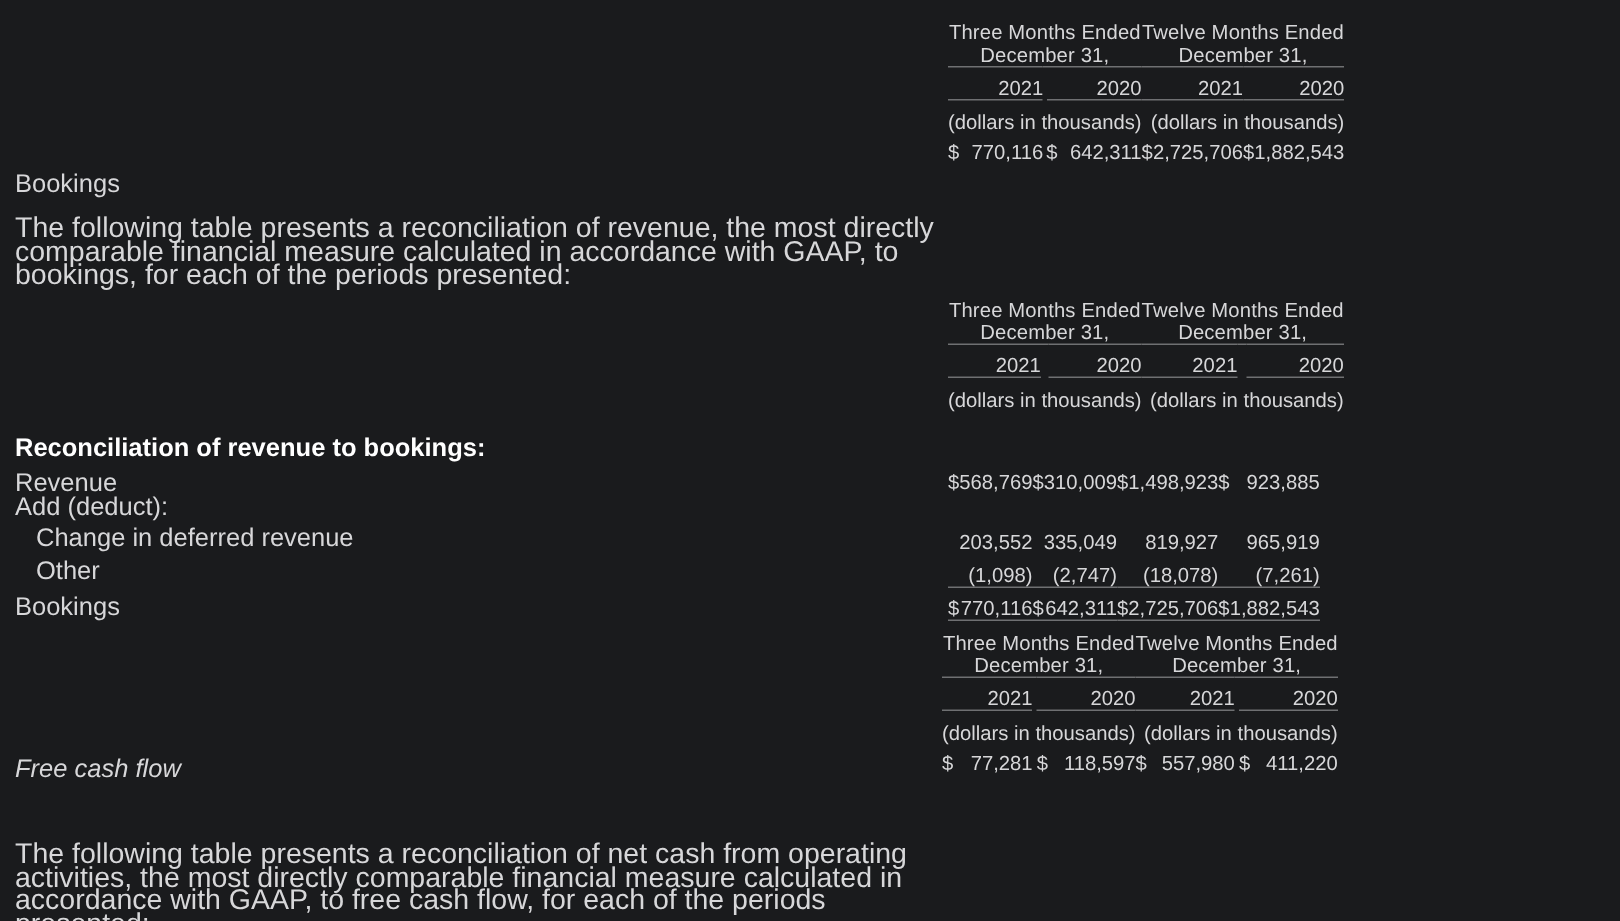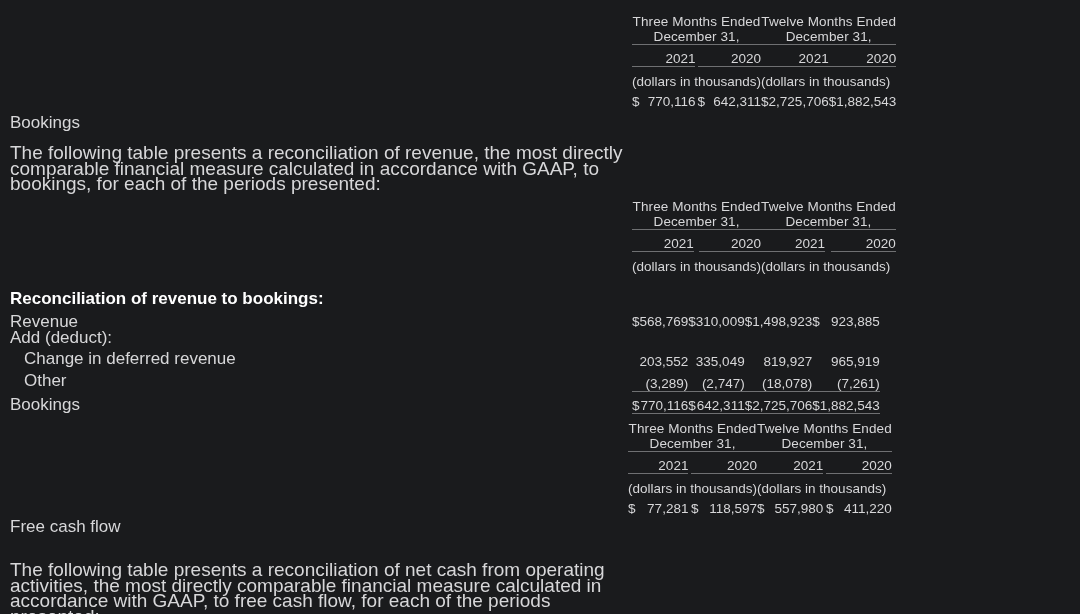--- a/index.html
+++ b/index.html
@@ -55,21 +55,21 @@
   .hdr-span { padding-bottom: 1px; }
   .yr {
     font-weight: bold;
     color: #ffffff;
     text-align: right;
     font-size: 13.2px;
   }
   .cap {
     font-weight: bold;
     color: #ffffff;
-    text-align: left;
+    text-align: right;
     font-size: 13.2px;
   }
   .rule-bot { border-bottom: 1px solid #6f7072; }
   .gap { width: 12px; }
   .gapwide { width: 16px; }
 
   .cur { text-align: left; width: 16px; padding-left: 6px; }
   .num { text-align: right; padding-right: 6px; }
 
   .h18 { height: 18px; }
@@ -259,21 +259,21 @@
       <td class="num">203,552</td>
       <td></td>
       <td class="num">335,049</td>
       <td></td>
       <td class="num">819,927</td>
       <td></td>
       <td class="num">965,919</td>
     </tr>
 
     <tr class="h22">
-      <td class="num rule-bot">(3,289)</td>
+      <td class="num rule-bot">(1,098)</td>
       <td></td>
       <td class="num rule-bot">(2,747)</td>
       <td></td>
       <td class="num rule-bot">(18,078)</td>
       <td></td>
       <td class="num rule-bot">(7,261)</td>
     </tr>
 
     <tr class="h22">
       <td class="rule-bot">
@@ -390,17 +390,17 @@
           <td class="cur">$</td>
           <td class="num">411,220</td>
         </tr>
               </tbody>
             </table>
       </td>
     </tr>
   </tbody>
     </table>
 
-  <div class="abs label" style="left:10px; top:518px;">Free cash flow</div>
+  <div class="abs label" style="left:10px; top:504px;font-style:italic;">Free cash flow</div>
 
   <div class="abs para" style="left:10px; top:562px;">The following table presents a reconciliation of net cash from operating activities, the most directly comparable financial measure calculated in accordance with GAAP, to free cash flow, for each of the periods presented:</div>
 
 </div>
 
 </body></html>

